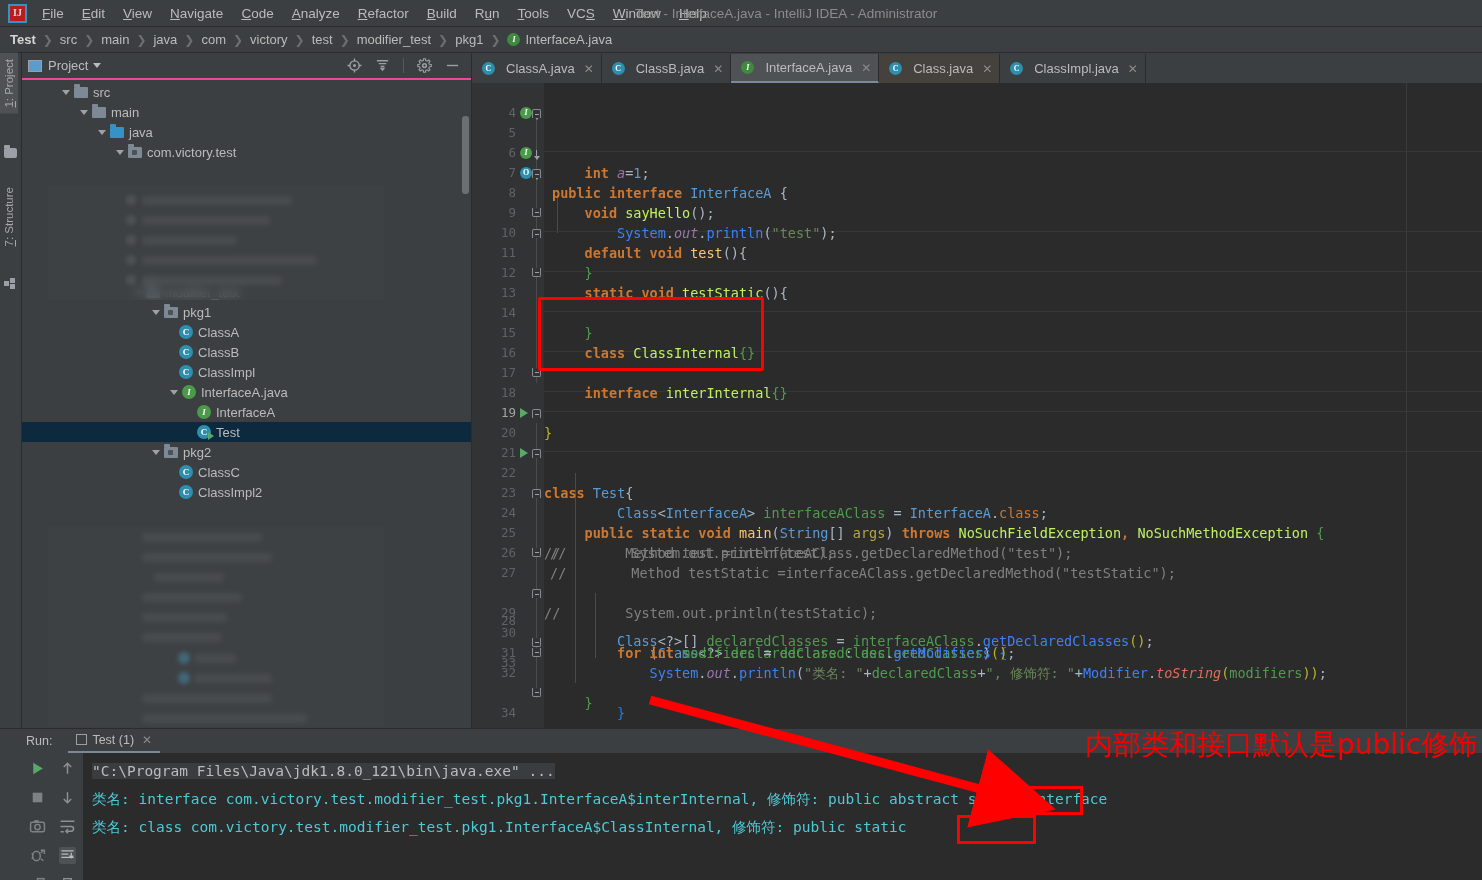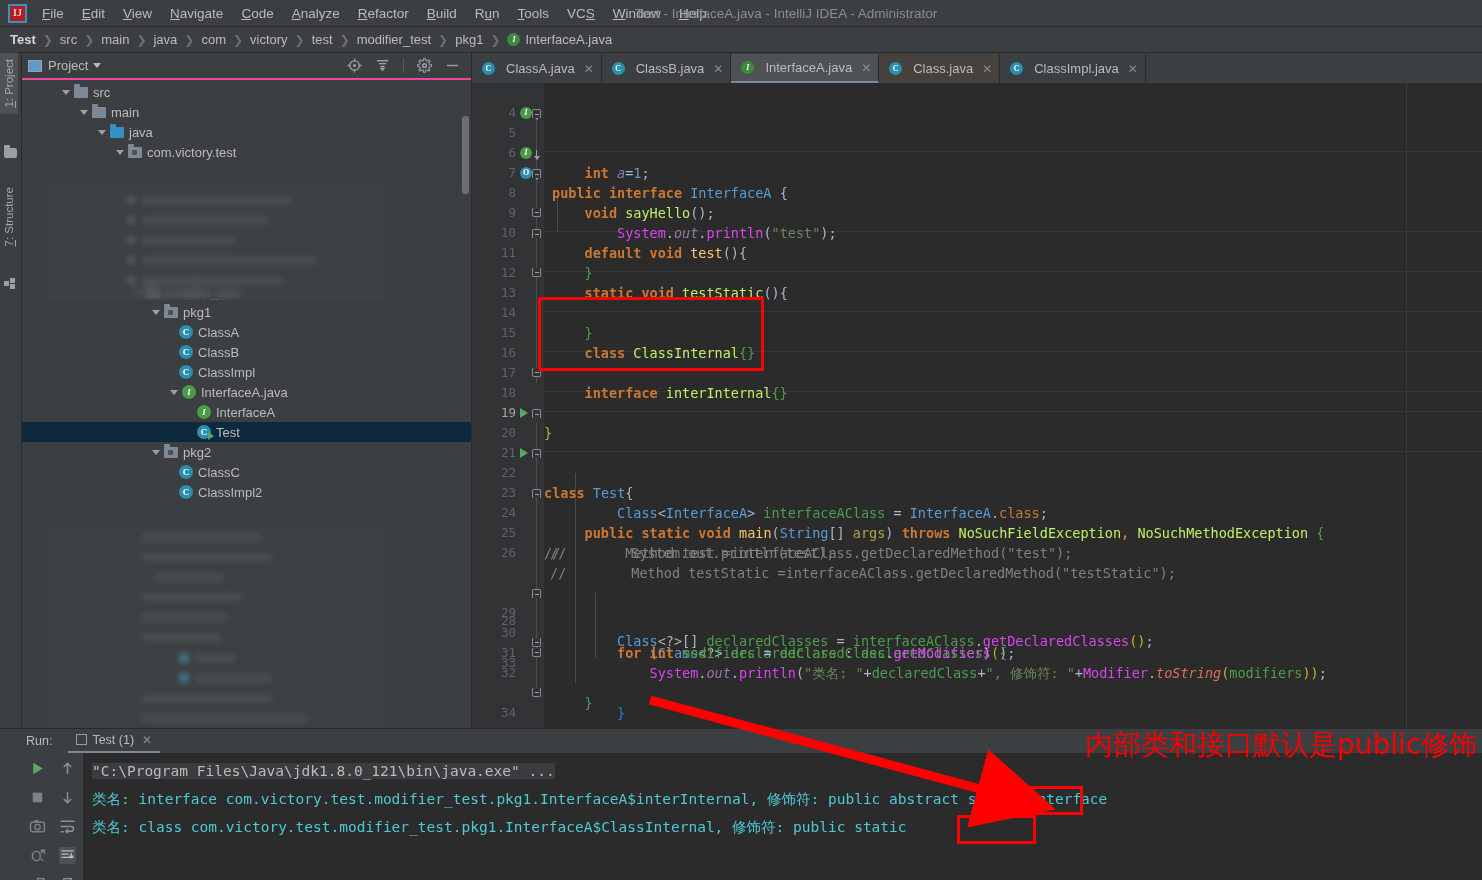--- a/index.html
+++ b/index.html
@@ -207,21 +207,21 @@
   }
   .lnum.cur { color:#a4a3a3;text-align:right; }
   .ltext { position:absolute; left:80px; color:#a9b7c6; }
   .sepline {
     position:absolute; left:72px; right:0; height:1px; background:#373737;
   }
   .vguide { position:absolute; width:1px; background:#4b4b4b; }
 
   .kw { color:#cc7832; font-weight:bold; }
   .kw2 { color:#cc7832; }
-  .cls { color:#d946ef; }
+  .cls { color:#3b82f6; }
   .type { color:#5b9bd5; }
   .str { color:#6a8759; }
   .num { color:#6897bb; }
   .fld { color:#9876aa; font-style:italic; }
   .mth { color:#ffc66d; }
   .gray { color:#bef264; }
   .cmt { color:#808080; }
   .br1 { color:#a9b7c6; }
   .param { color:#b5a642; }
   .anno { color:#bbb529; }
@@ -685,20 +685,25 @@
       <div class="ln" style="top:420px;position:absolute;width:100%;">
         <span class="lnum">25</span>
         <span class="ltext" style="left:78px;"><span class="cmt">//        System.out.println(test);</span></span>
       </div>
 
       <div class="ln" style="top:440px;position:absolute;width:100%;">
         <span class="lnum">26</span>
         <span class="ltext" style="left:78px;"><span class="cmt">//        Method testStatic =interfaceAClass.getDeclaredMethod("testStatic");</span></span>
       </div>
 
+      <div class="ln" style="top:460px;position:absolute;width:100%;">
+        <span class="lnum">27</span>
+        <span class="foldbot" style="left:60px;top:5px;"></span>
+        <span class="ltext" style="left:72px;"><span class="cmt">//        System.out.println(testStatic);</span></span>
+      </div>
 
       <div class="ln" style="top:508px;position:absolute;width:100%;">
         <span class="lnum">28</span>
         <span class="ltext">        <span class="type">Class</span><span class="br1">&lt;?&gt;[] </span><span class="grn2">declaredClasses</span> <span class="br1">= </span><span class="grn2">interfaceAClass</span><span class="br1">.</span><span class="cls">getDeclaredClasses</span><span class="anno">()</span><span class="br1">;</span></span>
       </div>
 
       <div class="ln" style="top:500px;position:absolute;width:100%;">
         <span class="lnum">29</span>
         <span class="foldtop" style="left:60px;top:6px;"></span>
         <span class="ltext">        <span class="kw">for</span> <span class="br1">(</span><span class="type">Class</span><span class="br1">&lt;?&gt; </span><span class="grn2">declaredClass</span> <span class="br1">: </span><span class="grn2">declaredClasses</span><span class="br1">) </span><span class="lightblue">{</span></span>

